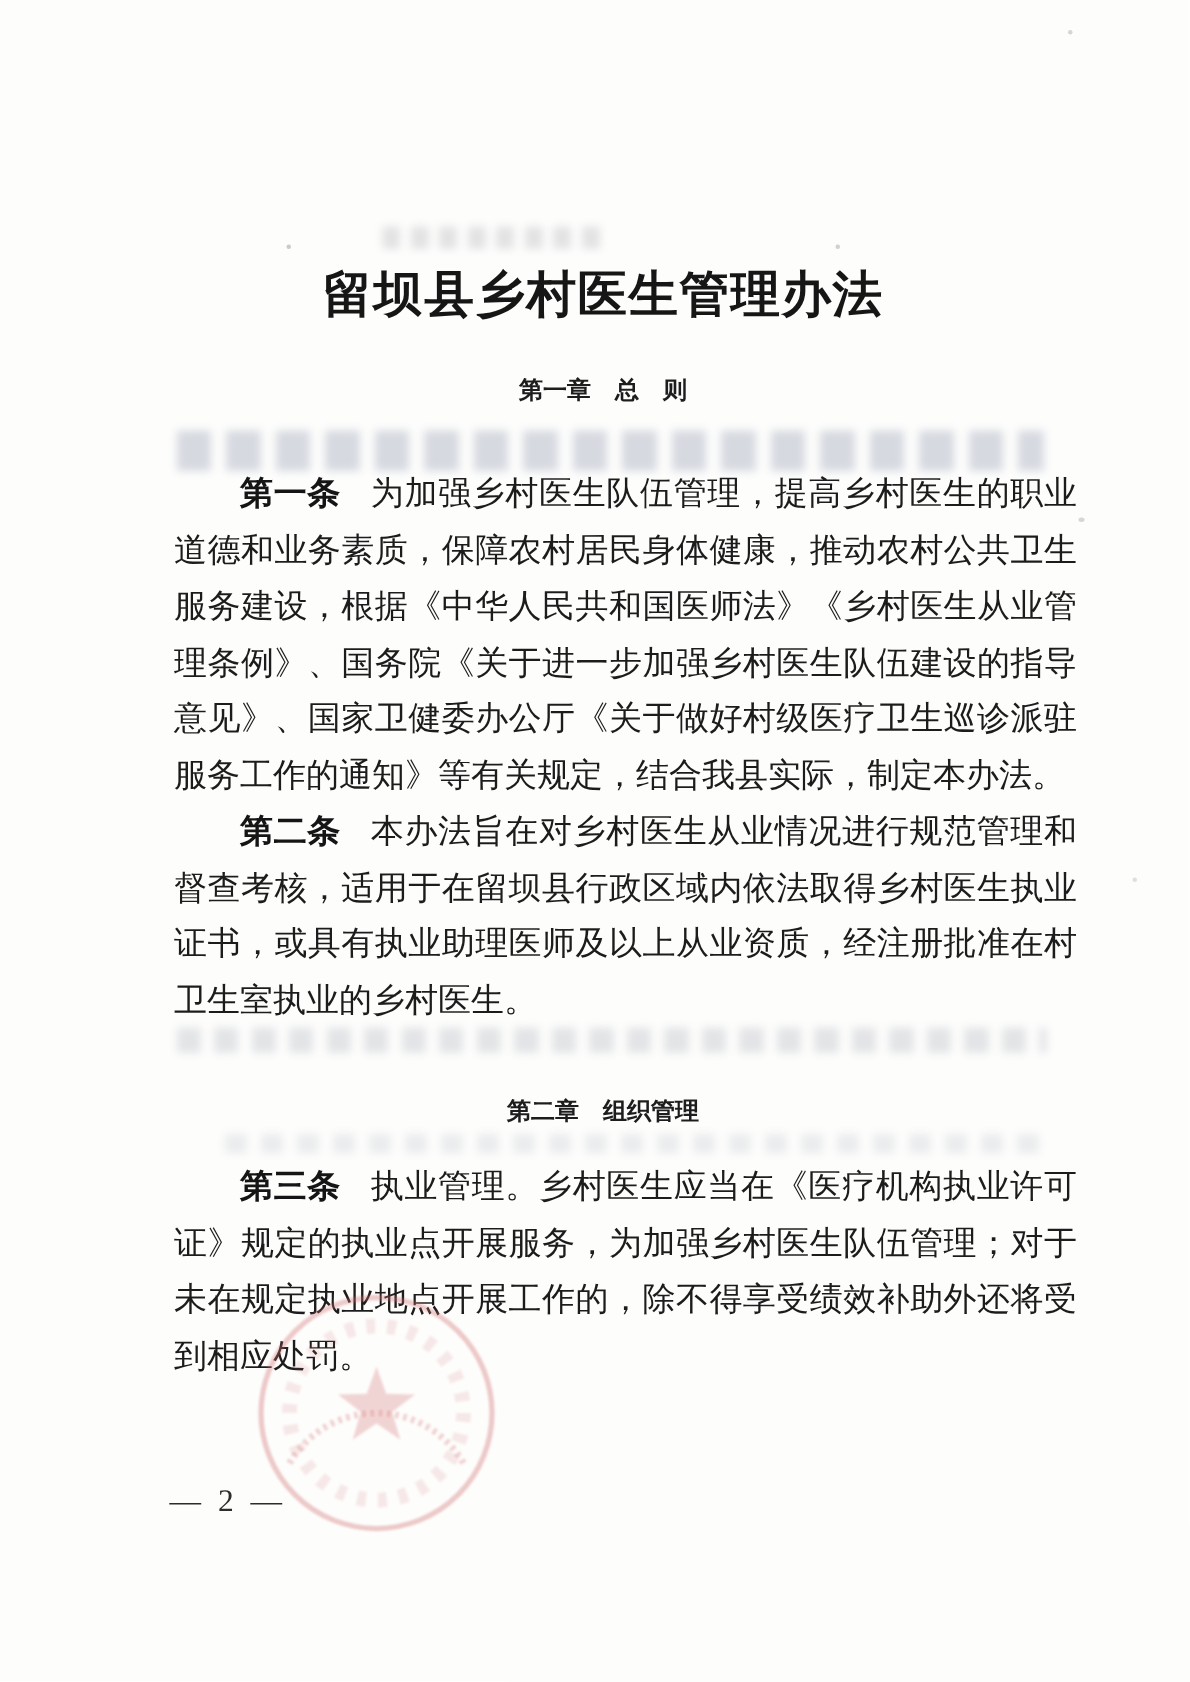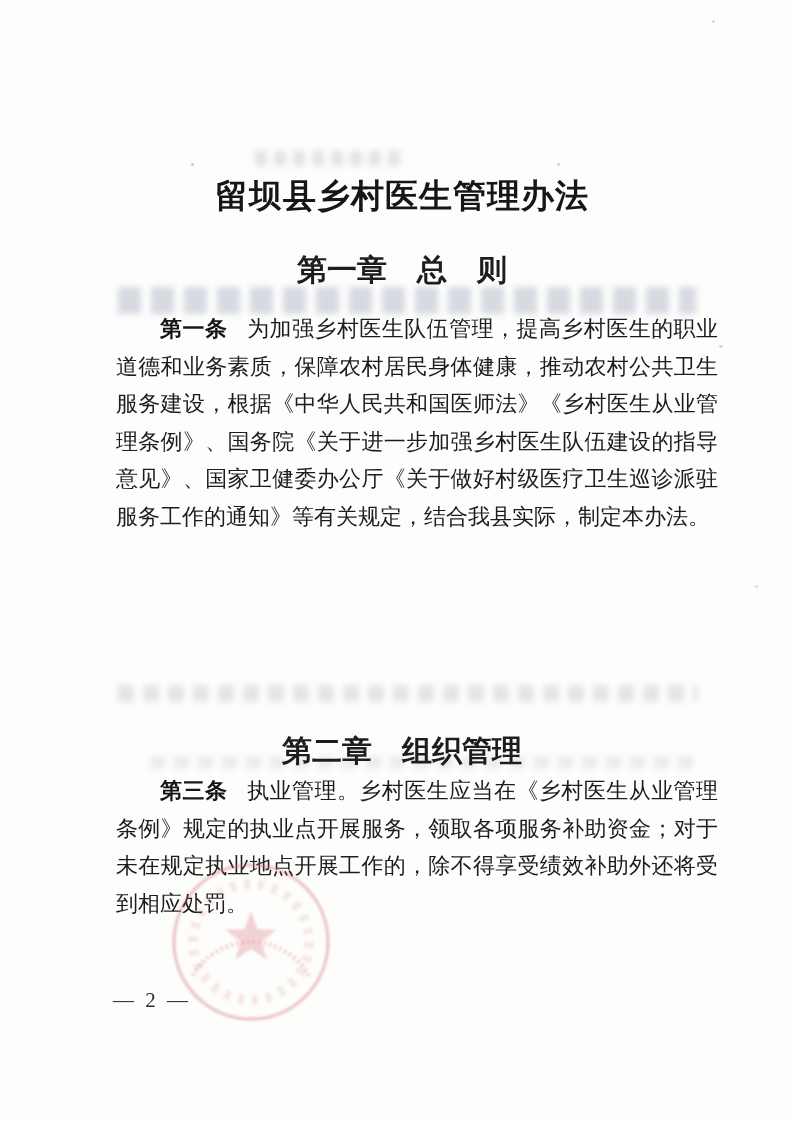--- a/index.html
+++ b/index.html
@@ -32,21 +32,21 @@
     color: #161616;
   }
   .chapter-heading {
     position: absolute;
     left: 101px;
     width: 602px;
     margin: 0;
     text-align: center;
     font-family: Liberation Mono, monospace;
     font-weight: 700;
-    font-size: 30px;
+    font-size: 16px;
     color: #1d1d1d;
   }
   .chapter-heading.ch1 { top: 250px; }
   .chapter-heading.ch2 { top: 731px; }
 
   
   .body-block {
     position: absolute;
     left: 116px;
     width: 602px;
@@ -138,27 +138,30 @@
   <div class="ghost ghost-4"></div>
 
   <h1 class="doc-title">留坝县乡村医生管理办法</h1>
 
   <h2 class="chapter-heading ch1">第一章　总　则</h2>
 
   <div class="body-block block-1">
     <p class="article">
       <span class="article-label">第一条</span><span class="article-text">为加强乡村医生队伍管理，提高乡村医生的职业道德和业务素质，保障农村居民身体健康，推动农村公共卫生服务建设，根据《中华人民共和国医师法》《乡村医生从业管理条例》、国务院《关于进一步加强乡村医生队伍建设的指导意见》、国家卫健委办公厅《关于做好村级医疗卫生巡诊派驻服务工作的通知》等有关规定，结合我县实际，制定本办法。</span>
     </p>
+    <p class="article">
+      <span class="article-label">第二条</span><span class="article-text">本办法旨在对乡村医生从业情况进行规范管理和督查考核，适用于在留坝县行政区域内依法取得乡村医生执业证书，或具有执业助理医师及以上从业资质，经注册批准在村卫生室执业的乡村医生。</span>
+    </p>
   </div>
 
   <h2 class="chapter-heading ch2">第二章　组织管理</h2>
 
   <div class="body-block block-2">
     <p class="article">
-      <span class="article-label">第三条</span><span class="article-text">执业管理。乡村医生应当在《乡村医生从业管理条例》规定的执业点开展服务，领取各项服务补助资金；对于未在规定执业地点开展工作的，除不得享受绩效补助外还将受到相应处罚。</span>
+      <span class="article-label">第三条</span><span class="article-text">执业管理。乡村医生应当在《医疗机构执业许可证》规定的执业点开展服务，为加强乡村医生队伍管理；对于未在规定执业地点开展工作的，除不得享受绩效补助外还将受到相应处罚。</span>
     </p>
   </div>
 
   <svg class="seal" width="186" height="176" viewBox="0 0 186 176">
     <defs>
       <filter id="sealblur" x="-10%" y="-10%" width="120%" height="120%">
         <feGaussianBlur stdDeviation="0.8"></feGaussianBlur>
       </filter>
     </defs>
     <g filter="url(#sealblur)" stroke="#cf6b6b" fill="none">

